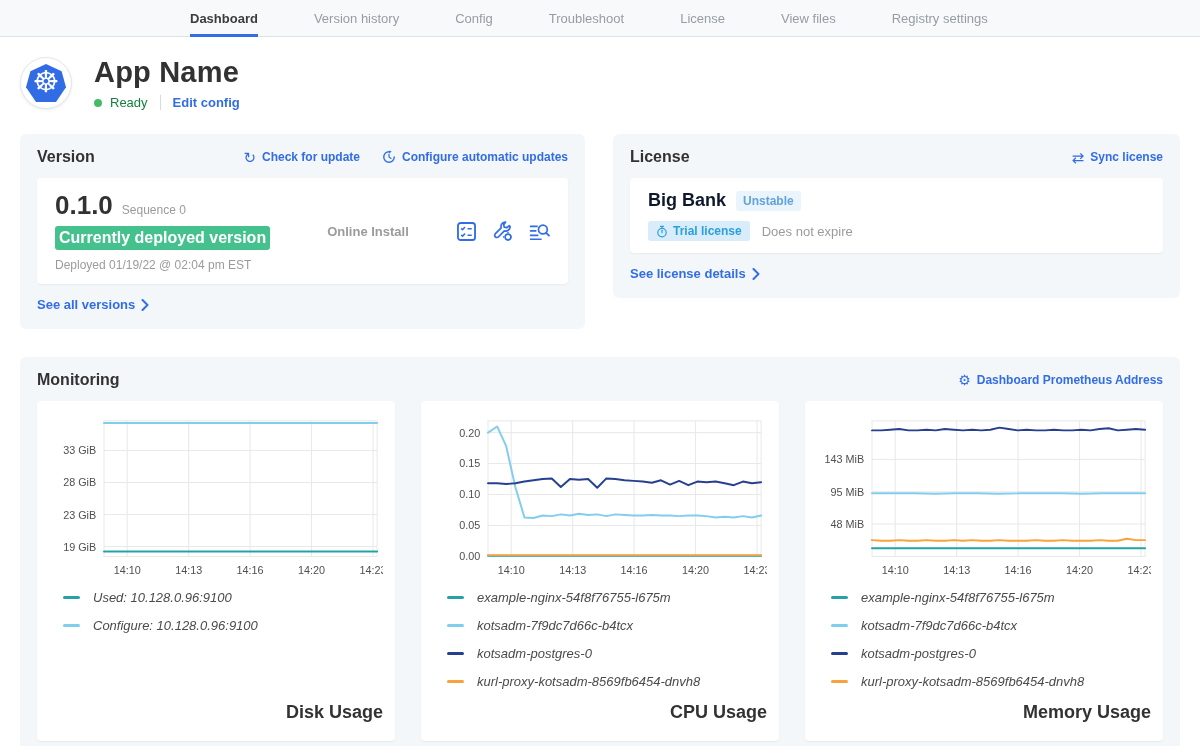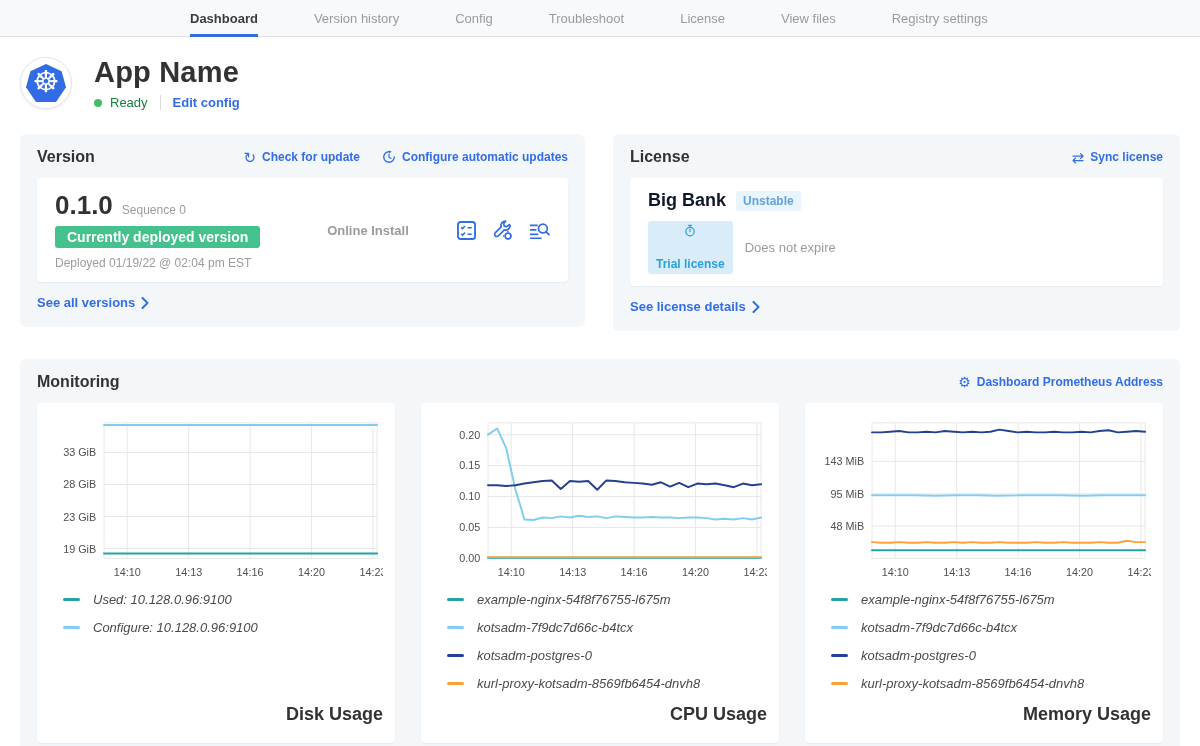--- a/index.html
+++ b/index.html
@@ -42,34 +42,34 @@
   .panel-title { font-size:16px; font-weight:700; }
   .head-links { display:flex; align-items:center; gap:22px; }
   .inner-card { background:#fff; border-radius:4px; box-shadow:0 1px 2px rgba(0,0,0,.05);
     margin-top:12px; padding:12px 18px; }
   .ver-flex { display:flex; align-items:center; }
   .ver-left { width:225px; }
   .ver-line1 { display:flex; align-items:baseline; gap:9px; }
   .ver-num { font-size:26px; font-weight:700; }
   .ver-seq { font-size:12px; color:#9b9b9b; }
   .badge-green { display:inline-block; margin-top:5px; background:#45c18d; color:#fff;
-    font-size:14px; font-weight:700; padding:3px 12px; border-radius:3px; }
+    font-size:16px; font-weight:700; padding:3px 4px; border-radius:3px; }
   .ver-deployed { font-size:12px; color:#9b9b9b; margin-top:8px; }
   .ver-mid { flex:1; text-align:center; font-size:13px; font-weight:700; color:#9b9b9b; }
   .ver-icons { display:flex; gap:15px; color:#326de6; align-items:center; }
   .ver-icons svg { cursor:pointer; }
   .see-link { margin-top:13px; display:inline-flex; }
 
   .lic-line1 { display:flex; align-items:center; gap:10px; }
   .lic-name { font-size:18px; font-weight:700; color:#0f172a; }
   .badge-channel { background:#e9f4fc; color:#62a3d9; font-size:12px; font-weight:700;
     padding:3px 7px; border-radius:3px; }
   .lic-line2 { display:flex; align-items:center; gap:12px; margin-top:10px; }
   .badge-trial { background:#d8ecfa; color:#2ba0dd; font-size:12px; font-weight:700;
-    padding:3px 8px; border-radius:3px; display:inline-flex; align-items:center; gap:20px;flex-direction:column; }
+    padding:3px 8px; border-radius:3px; display:inline-flex; align-items:center; gap:5px; }
   .lic-expiry { font-size:13px; color:#9b9b9b; }
 
   
   .monitoring { background:#f4f7f9; border-radius:6px; margin-top:28px; padding:14px 17px 15px; }
   .charts-row { display:flex; gap:26px; margin-top:12px; }
   .chart-card { flex:1; background:#fff; border-radius:4px; box-shadow:0 1px 2px rgba(0,0,0,.05);
     height:340px; padding:12px 12px 14px; display:flex; flex-direction:column; }
   .chart-card svg.plot { width:100%; display:block; overflow:hidden; font-family:inherit; }
   .legend { margin-top:8px; display:flex; flex-direction:column; gap:13px; padding-left:14px;font-style:italic; }
   .legend-item { display:flex; align-items:center; gap:13px; }

